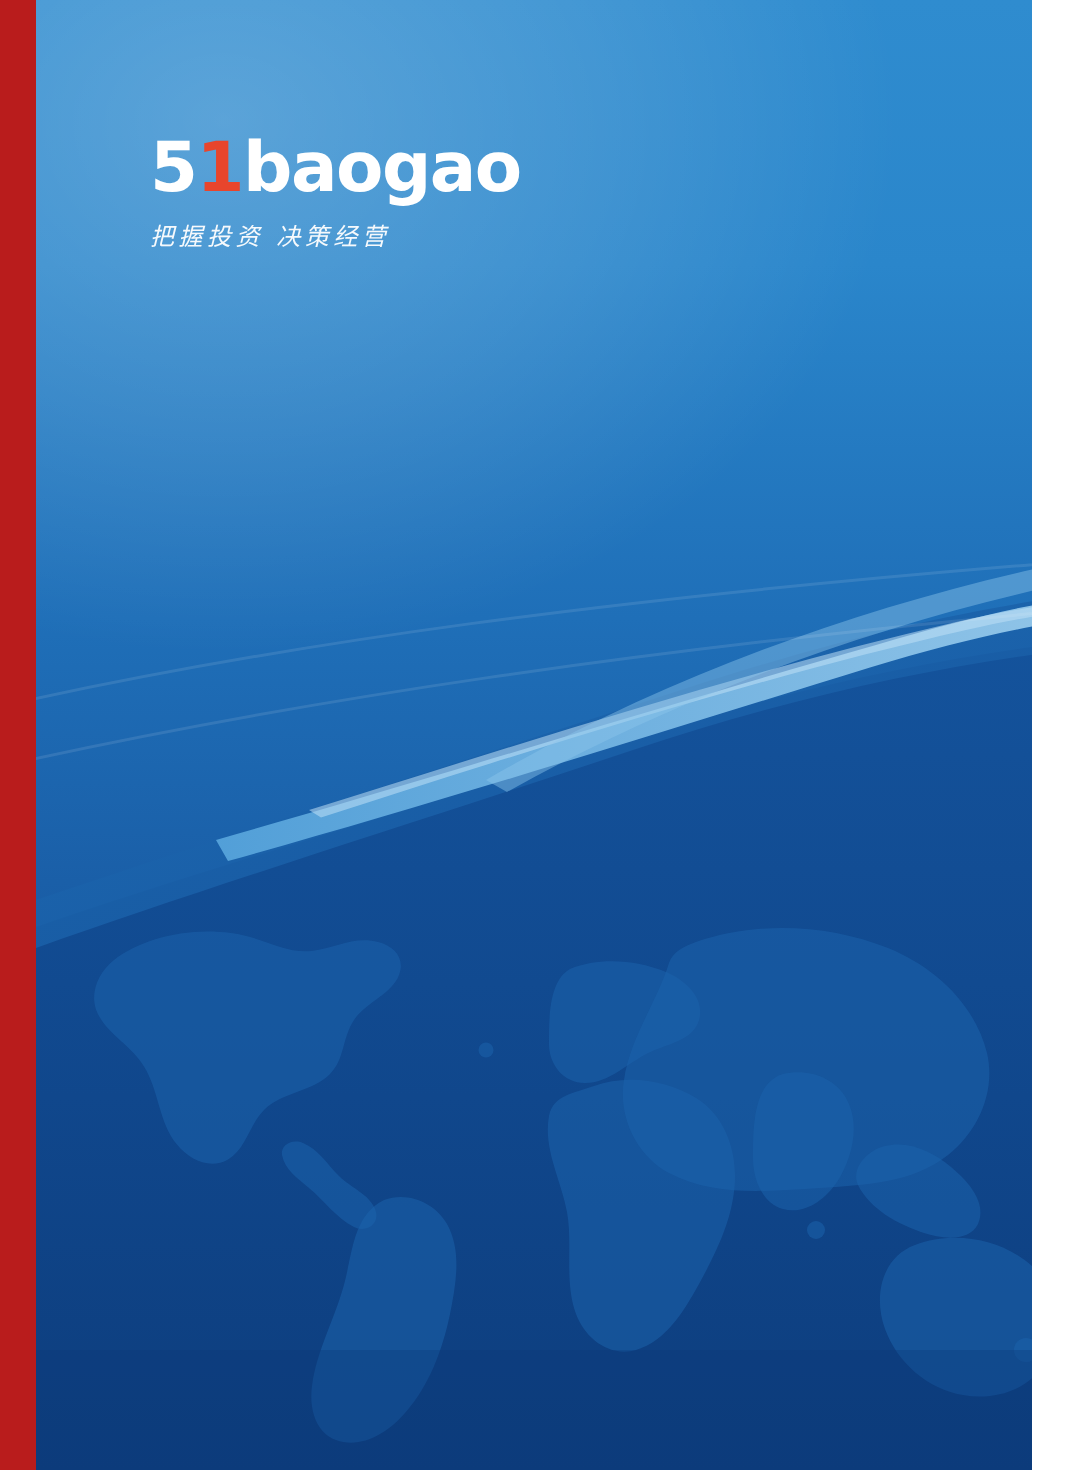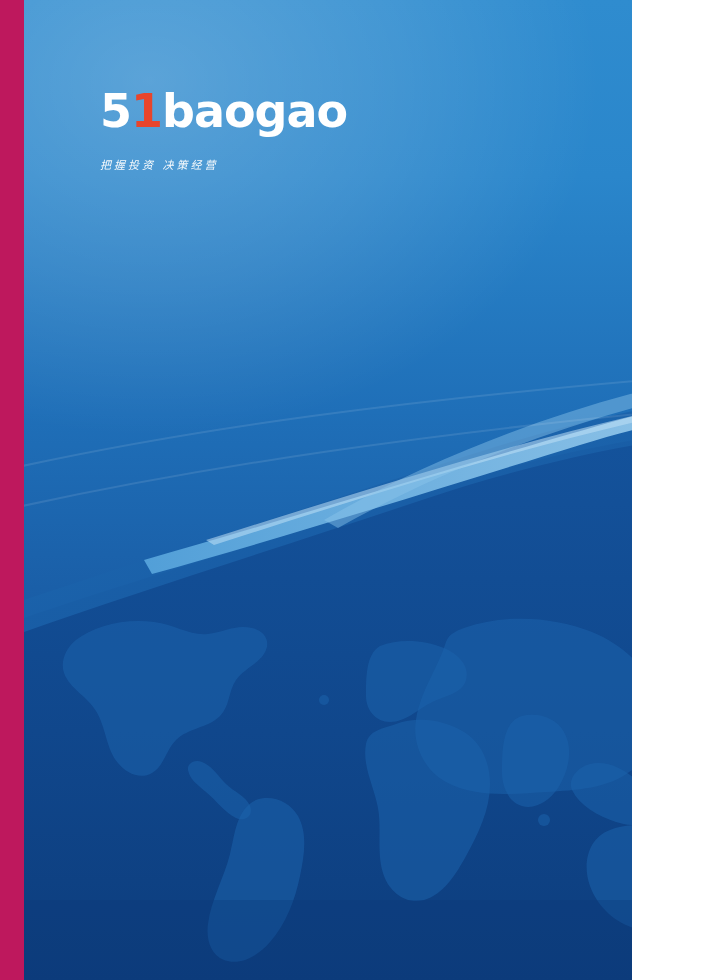--- a/index.html
+++ b/index.html
@@ -5,24 +5,24 @@
   html, body {
     margin: 0;
     padding: 0;
     background: #ffffff;
   }
   body {
     font-family: "Liberation Sans", sans-serif;
   }
   .page {
     position: relative;
-    width: 632px;
+    width: 688px;
     height: 980px;
     overflow: hidden;
-    background: #be185d;
+    background: #b91c1c;
   }
   
   .cover {
     position: absolute;
     left: 24px;
     top: 0;
     width: 700px;
     height: 980px;
     overflow: hidden;
     background: linear-gradient(180deg, #2f8ccf 0%, #2a86cb 18%, #1f6fb8 42%, #1a5fa8 60%, #17539b 75%, #134a8f 100%);
@@ -62,23 +62,23 @@
     line-height: 50px;
     white-space: nowrap;
   }
   .logo-text .five {
     color: #ffffff;
   }
   .logo-text .one {
     color: #e8452c;
   }
   .logo-sub {
-    margin-top: 20px;
+    margin-top: 8px;
     font-family: "DejaVu Sans", sans-serif;
-    font-size: 11px;
+    font-size: 16px;
     color: #ffffff;
     letter-spacing: 3px;
     font-style: italic;
     white-space: nowrap;
     opacity: .95;
   }
   .title {
     position: absolute;
     left: 78px;
     top: 232px;

